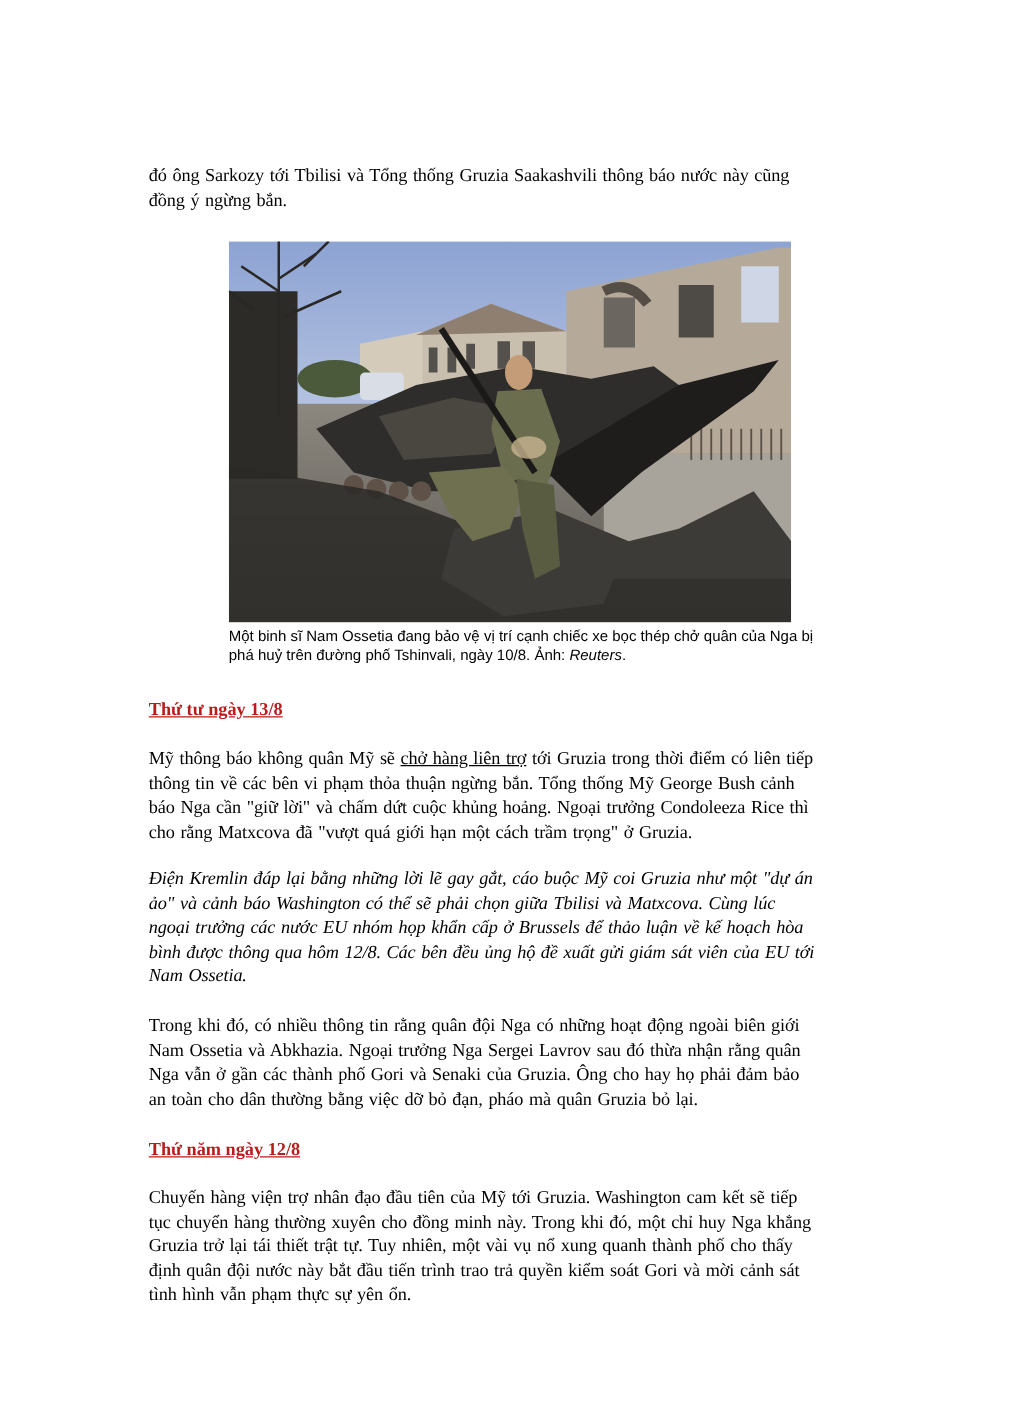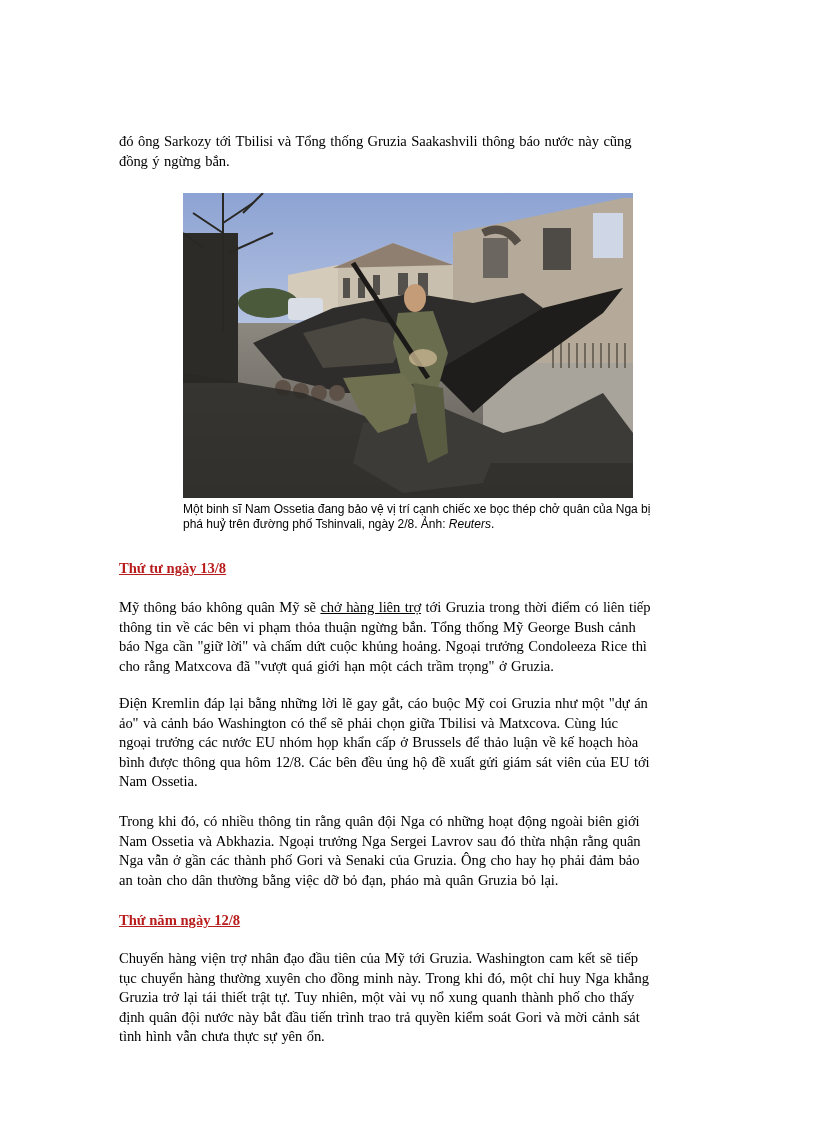--- a/index.html
+++ b/index.html
@@ -161,33 +161,33 @@
       <polygon points="160,185 220,180 235,200 225,230 195,240 175,215" fill="#6e7050"></polygon>
       <polygon points="230,190 260,195 265,260 245,270 235,230" fill="#5a5c42"></polygon>
 
       <line x1="170" y1="70" x2="245" y2="185" stroke="#1b1a18" stroke-width="5"></line>
       <ellipse cx="240" cy="165" rx="14" ry="9" fill="#c7b48e" opacity="0.8"></ellipse>
     </svg>
   </div>
 
   <div class="caption">
     <span class="line">Một binh sĩ Nam Ossetia đang bảo vệ vị trí cạnh chiếc xe bọc thép chở quân của Nga bị</span>
-    <span class="line"><span>phá huỷ trên đường phố Tshinvali, ngày 2/8. Ảnh: </span><em>Reuters</em><span>.</span></span>
+    <span class="line"><span>phá huỷ trên đường phố Tshinvali, ngày 10/8. Ảnh: </span><em>Reuters</em><span>.</span></span>
   </div>
 
   <div class="heading" style="top:531px;">Thứ tư ngày 13/8</div>
 
   <div class="para" style="top:570px;">
     <span class="line"><span>Mỹ thông  báo không  quân Mỹ sẽ </span><a class="link">chở hàng  liên  trợ</a><span> tới Gruzia  trong thời điểm có liên  tiếp</span></span>
     <span class="line">thông  tin về các bên vi phạm thỏa thuận  ngừng  bắn. Tổng thống  Mỹ George Bush cảnh</span>
     <span class="line">báo Nga cần "giữ  lời"  và chấm dứt cuộc khủng  hoảng. Ngoại trưởng Condoleeza Rice thì</span>
     <span class="line">cho rằng Matxcova  đã "vượt  quá giới  hạn một cách trầm trọng"  ở Gruzia.</span>
   </div>
 
-  <div class="para" style="top:666px;">
+  <div class="para" style="top:666px;font-style:italic;">
     <span class="line">Điện Kremlin  đáp lại bằng những lời lẽ gay gắt, cáo buộc Mỹ coi Gruzia  như một "dự án</span>
     <span class="line">ảo" và cảnh báo Washington  có thể sẽ phải chọn giữa Tbilisi  và Matxcova.  Cùng lúc</span>
     <span class="line">ngoại  trưởng các nước EU nhóm  họp khẩn cấp ở Brussels  để thảo luận  về kế hoạch hòa</span>
     <span class="line">bình  được thông  qua hôm  12/8. Các bên đều ủng hộ đề xuất gửi giám  sát viên  của EU tới</span>
     <span class="line">Nam Ossetia.</span>
   </div>
 
   <div class="para" style="top:784px;">
     <span class="line">Trong khi đó, có nhiều  thông  tin rằng quân đội Nga có những  hoạt động ngoài  biên giới</span>
     <span class="line">Nam Ossetia và Abkhazia.  Ngoại trưởng Nga Sergei Lavrov  sau đó thừa nhận rằng quân</span>
@@ -195,16 +195,16 @@
     <span class="line">an toàn cho dân thường bằng việc dỡ bỏ đạn, pháo mà quân Gruzia  bỏ lại.</span>
   </div>
 
   <div class="heading" style="top:883px;">Thứ năm ngày 12/8</div>
 
   <div class="para" style="top:921px;">
     <span class="line">Chuyến  hàng viện trợ nhân  đạo đầu tiên  của Mỹ tới  Gruzia.  Washington  cam kết sẽ tiếp</span>
     <span class="line">tục chuyển  hàng thường xuyên  cho đồng minh  này. Trong khi đó, một chỉ huy Nga khẳng</span>
     <span class="line">Gruzia  trở lại tái thiết trật tự. Tuy nhiên,  một vài vụ nổ xung  quanh thành  phố cho thấy</span>
     <span class="line">định  quân  đội nước này bắt đầu tiến trình  trao trả quyền kiểm  soát Gori và mời  cảnh sát</span>
-    <span class="line">tình  hình  vẫn chưa thực sự yên  ổn.</span>
+    <span class="line">tình  hình  vẫn phạm thực sự yên  ổn.</span>
   </div>
 
 </div>
 
 </body></html>

